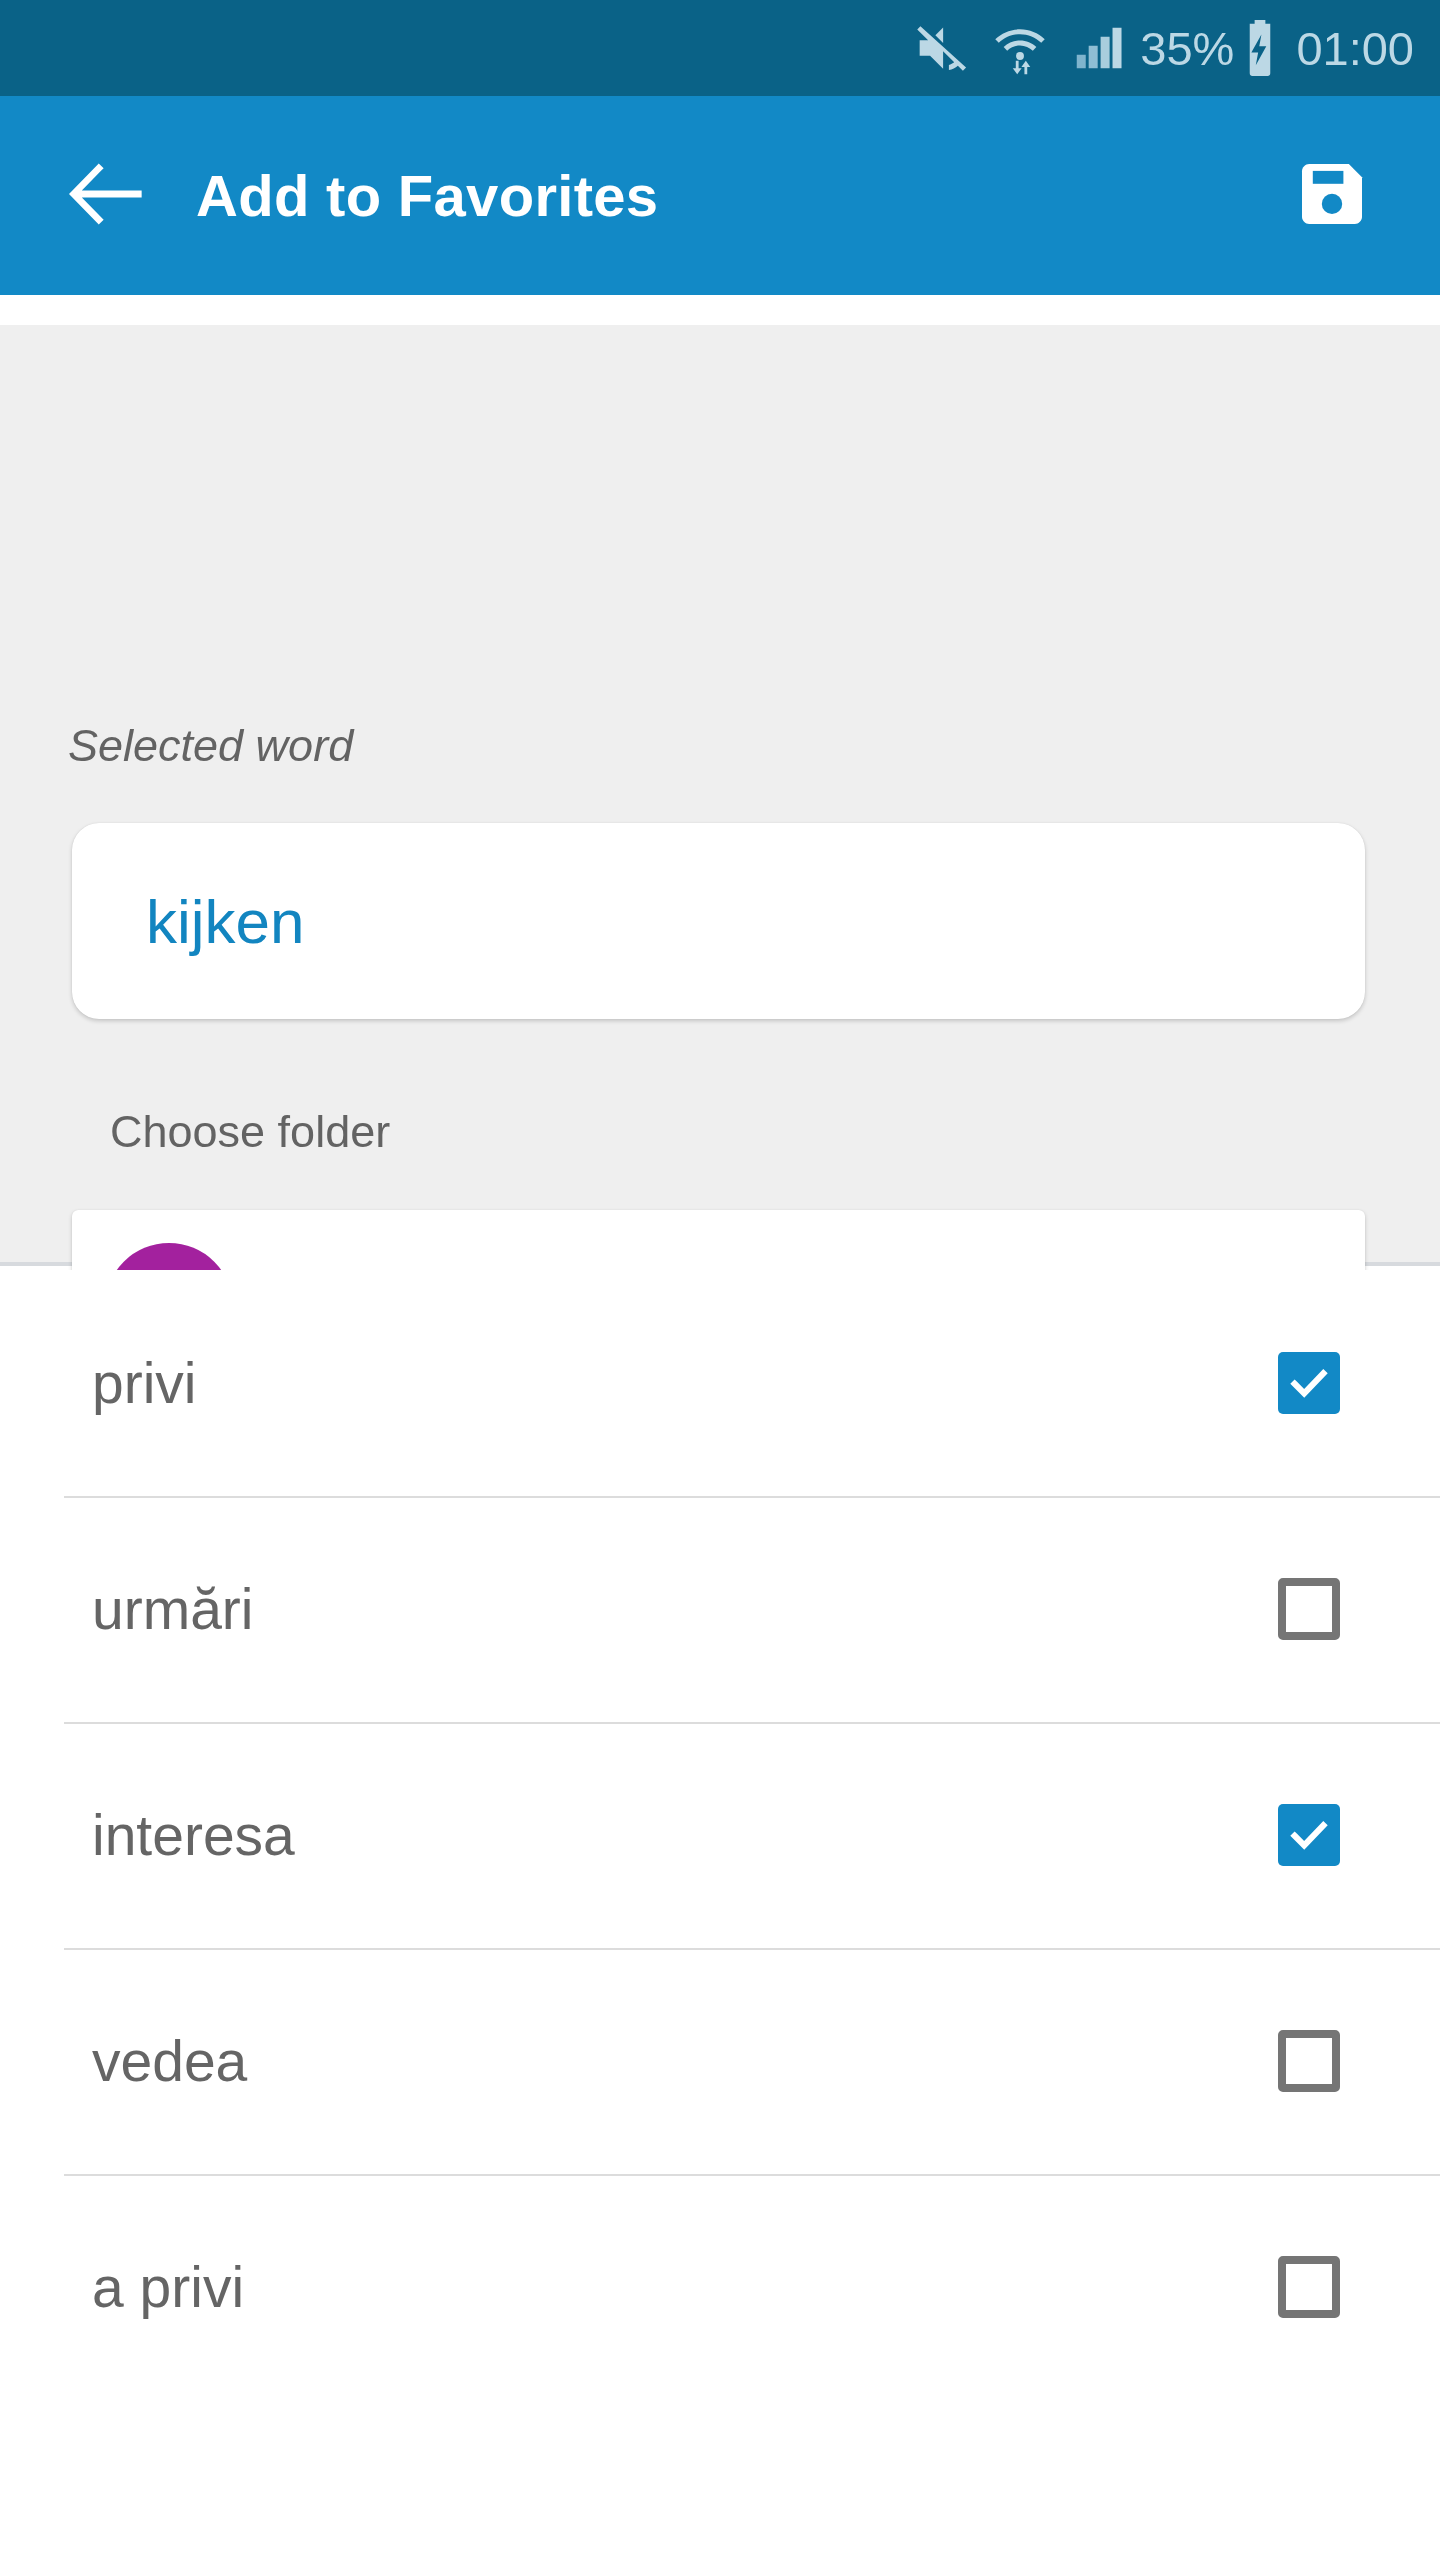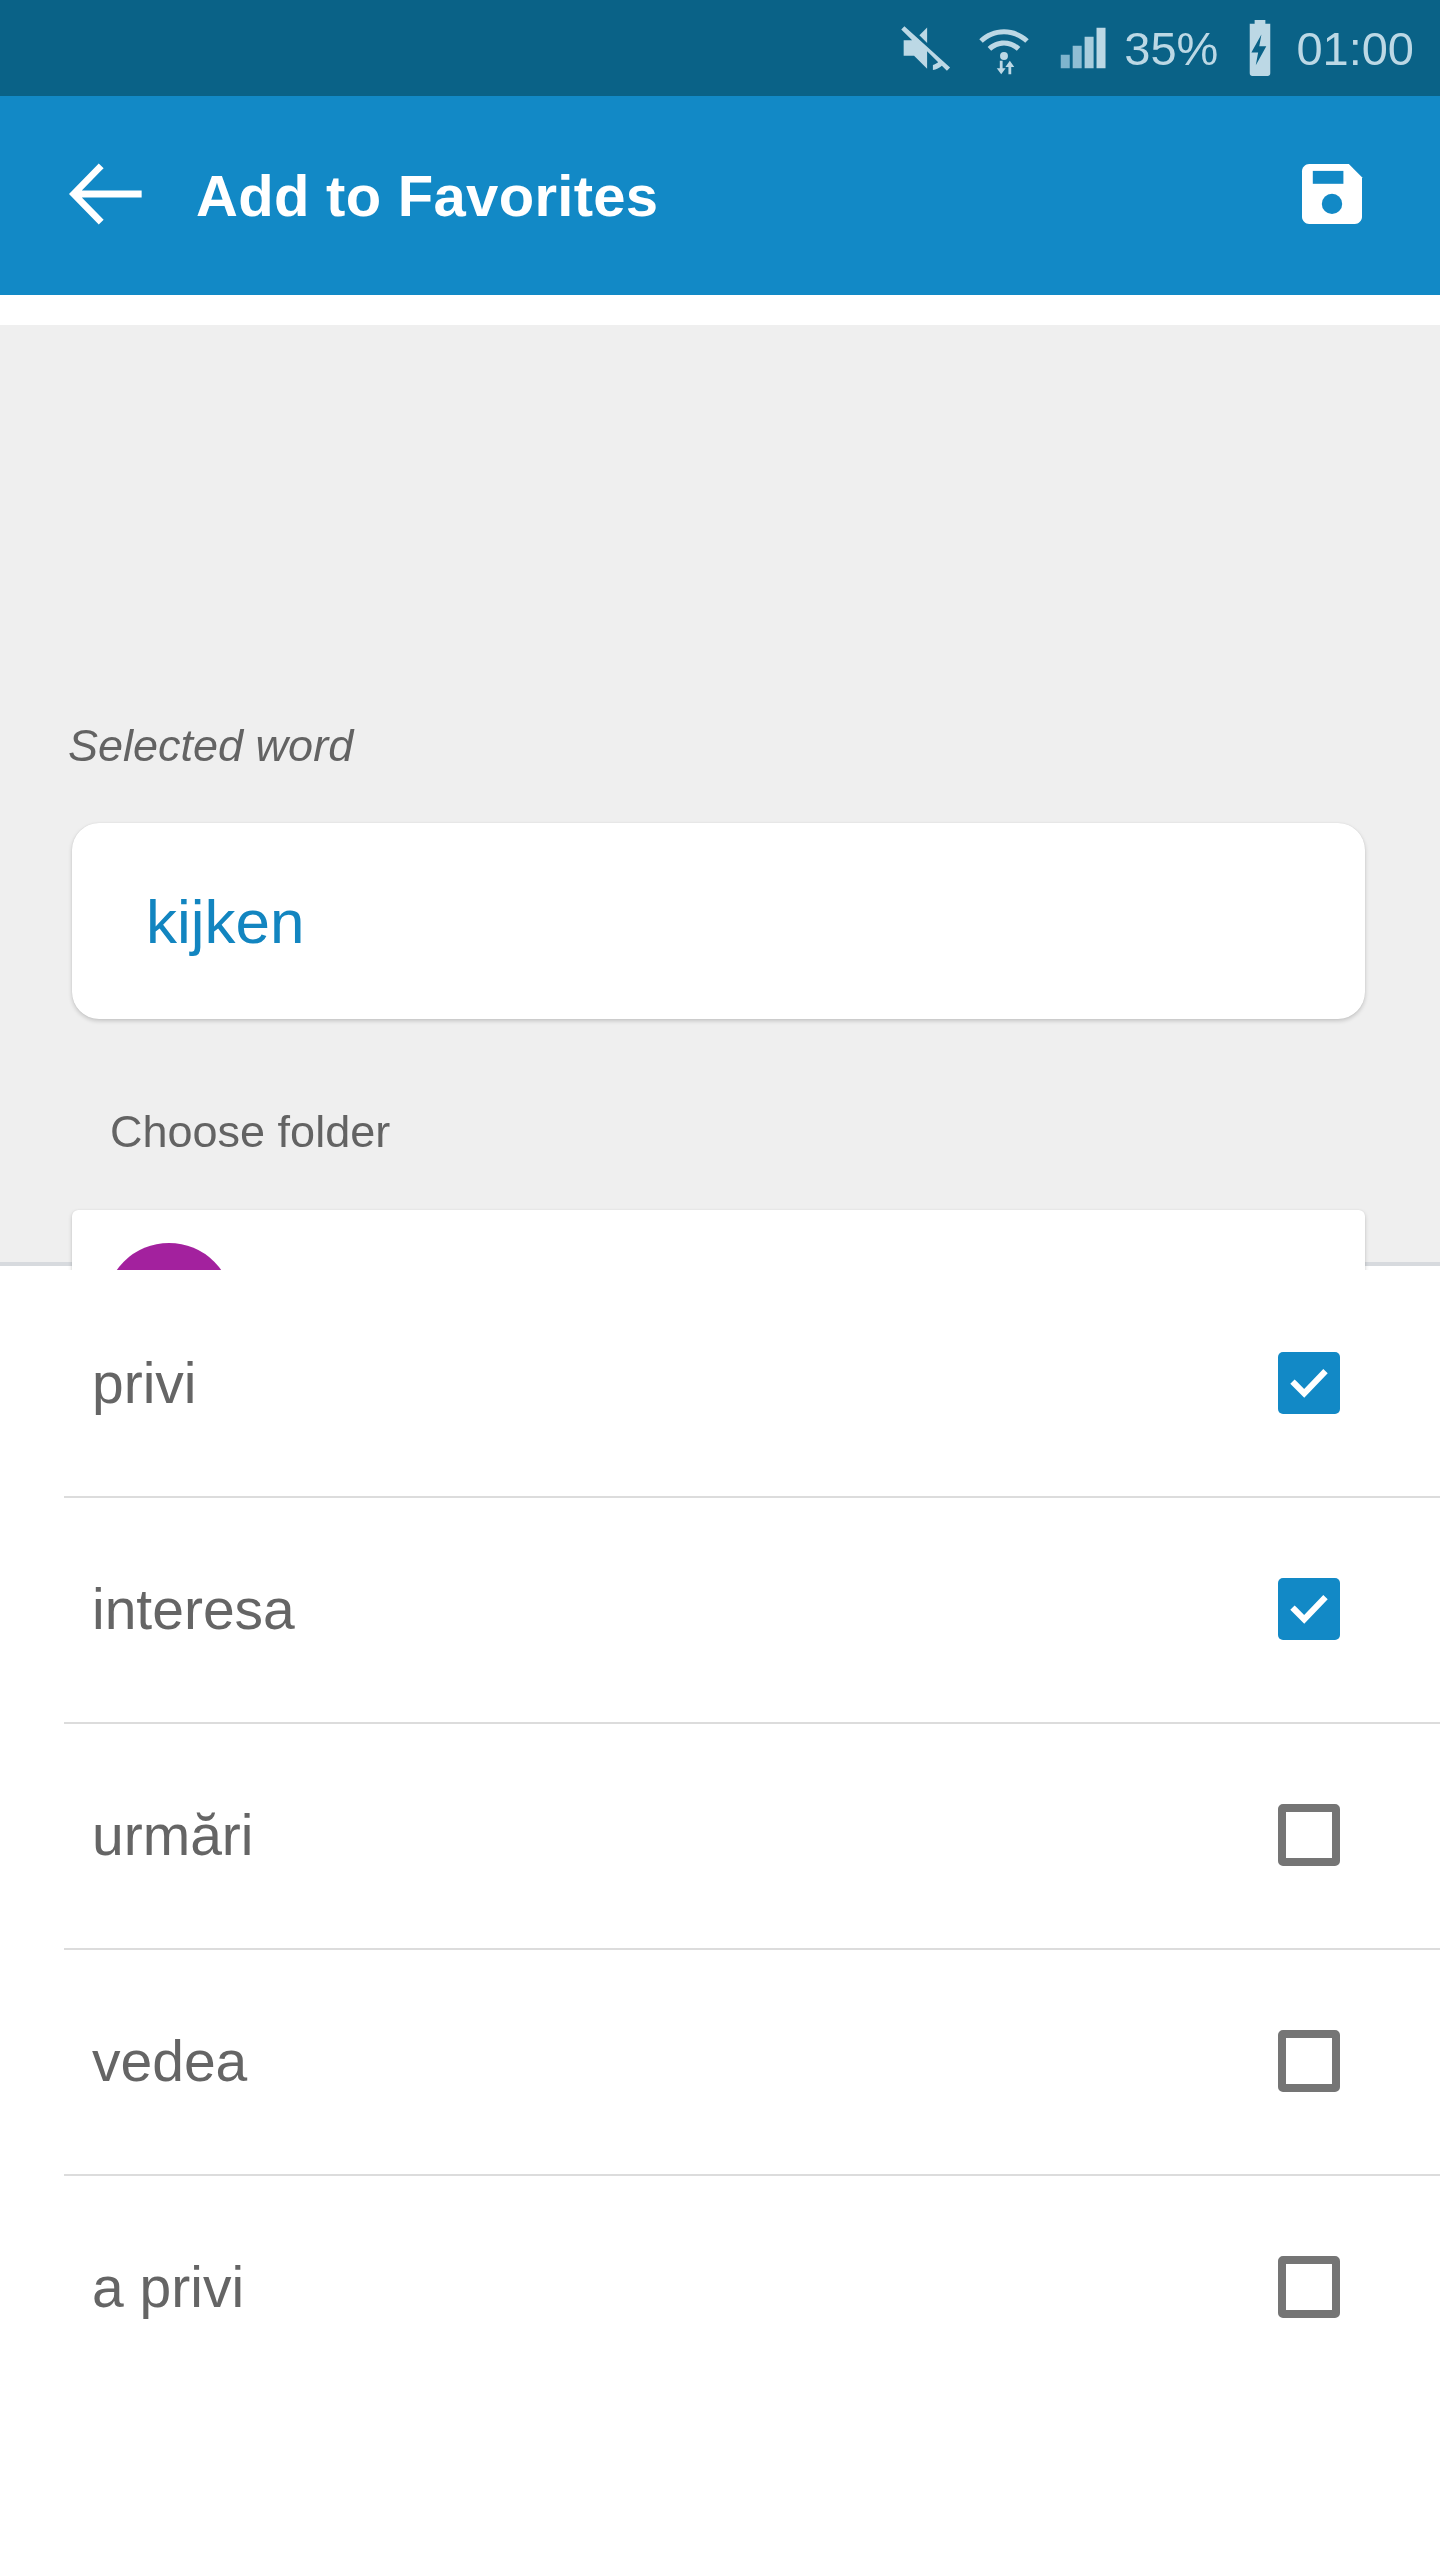--- a/index.html
+++ b/index.html
@@ -17,21 +17,21 @@
     background:#0a6287;
     display:flex; align-items:center; justify-content:flex-end;
     padding-right:26px;
   }
   .status-icons { display:flex; align-items:center; gap:0; }
   .sb-icon { display:flex; align-items:center; justify-content:center; }
   .sb-text {
     color:#bcd8e5; font-size:47px; letter-spacing:0px;
     font-family:"Liberation Sans", sans-serif; line-height:1;
   }
-  .sb-pct { margin-left:16px; margin-right:20px; }
+  .sb-pct { margin-left:16px; margin-right:4px; }
   .sb-clock { margin-left:14px; }
 
   
   .app-bar {
     position:absolute; top:96px; left:0;
     width:1440px; height:199px;
     background:#1289c6;
     display:flex; align-items:center;
   }
   .back-btn {
@@ -226,32 +226,32 @@
 <div class="trans-list">
     <div class="trans-row">
       <div class="trans-label">privi</div>
       <div class="cb checked">
         <svg width="46" height="46" viewBox="0 0 24 24">
           <path fill="none" stroke="#ffffff" stroke-width="3.2" stroke-linecap="square" d="M4.5 12.4l5 5L19.5 7"></path>
         </svg>
       </div>
     </div>
     <div class="trans-row">
+      <div class="trans-label">urmări</div>
+      <div class="cb unchecked"></div>
+    </div>
+    <div class="trans-row">
       <div class="trans-label">interesa</div>
       <div class="cb checked">
         <svg width="46" height="46" viewBox="0 0 24 24">
           <path fill="none" stroke="#ffffff" stroke-width="3.2" stroke-linecap="square" d="M4.5 12.4l5 5L19.5 7"></path>
         </svg>
       </div>
     </div>
     <div class="trans-row">
-      <div class="trans-label">urmări</div>
-      <div class="cb unchecked"></div>
-    </div>
-    <div class="trans-row">
       <div class="trans-label">vedea</div>
       <div class="cb unchecked"></div>
     </div>
     <div class="trans-row">
       <div class="trans-label">a privi</div>
       <div class="cb unchecked"></div>
     </div>
   </div>
 
 </body></html>

